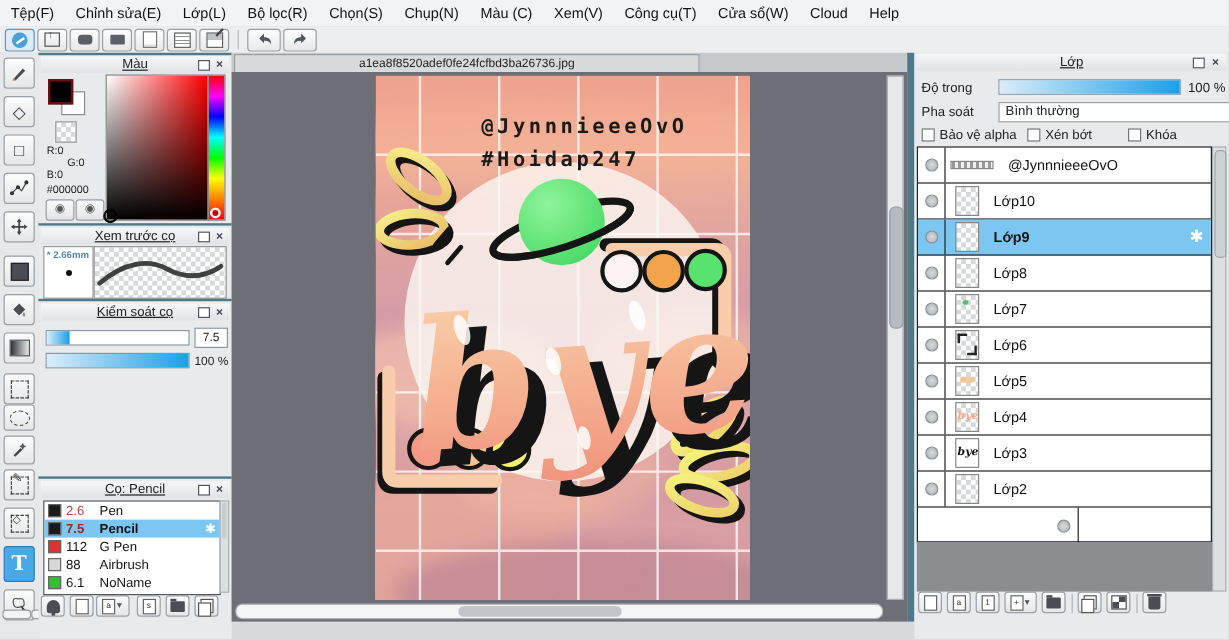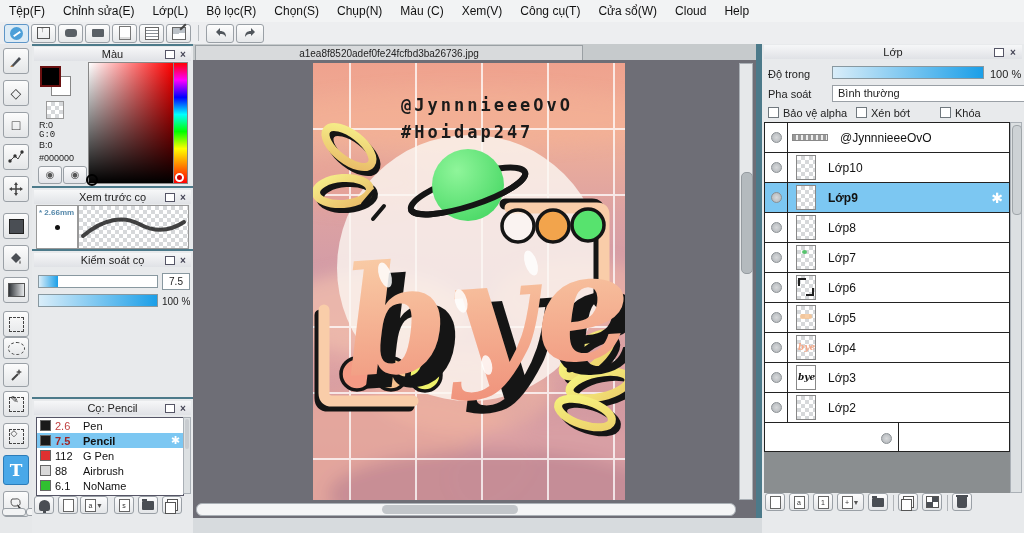--- a/index.html
+++ b/index.html
@@ -28,21 +28,21 @@
   .tool{position:absolute;left:3px;width:26px;height:26px;background:linear-gradient(#FCFCFC,#E4E6E8);border:1px solid #9AA0A6;border-radius:3px;box-sizing:border-box;display:flex;align-items:center;justify-content:center;font-size:14px;color:#333;}
   .tool.active{background:#49A8E8;border-color:#2C7CB8;color:#fff;font-weight:bold;}
   .darksq{width:13px;height:13px;background:#4A4E54;border:1px solid #222;}
   .gradsq{width:15px;height:12px;background:linear-gradient(90deg,#303438,#E8EAEC);border:1px solid #555;}
   .dashsq{width:13px;height:13px;border:1px dashed #444;}
   .dashel{width:15px;height:11px;border:1px dashed #444;border-radius:50%;}
   .minipill{position:absolute;background:#F2F3F4;border:1px solid #9AA0A6;border-radius:3px;}
   
   .leftpanels{left:32px;top:44px;width:161px;height:489px;background:#E8EAEC;}
   .divider{position:absolute;left:0;width:161px;height:2px;background:#4C7A8A;}
-  .ptitle{position:absolute;left:2px;width:157px;height:14px;background:linear-gradient(#F6F7F8,#E0E2E6);font-size:11px;color:#222;text-align:center;line-height:14px;}
+  .ptitle{position:absolute;left:2px;width:157px;height:14px;background:linear-gradient(#F6F7F8,#E0E2E6);font-size:11px;color:#222;text-align:center;line-height:14px;text-decoration:underline;}
   .pop-ic{position:absolute;top:3px;width:8px;height:7px;border:1px solid #556;background:#fff;}
   .x-ic{position:absolute;top:1px;font-size:10px;font-weight:bold;color:#445;width:10px;text-align:center;}
   .swatch{position:absolute;box-sizing:border-box;}
   .checker{background:conic-gradient(#D6D8DA 25%,#fff 0 50%,#D6D8DA 0 75%,#fff 0);background-size:8px 8px;}
   .rgbtxt{position:absolute;font-size:9px;color:#222;line-height:10px;}
   .palbtn{position:absolute;width:22px;height:16px;background:linear-gradient(#FBFBFC,#E2E4E8);border:1px solid #9AA0A6;border-radius:3px;font-size:10px;color:#555;text-align:center;line-height:15px;}
   .svsq{position:absolute;border:1px solid #888;background:linear-gradient(rgba(0,0,0,0),#000),linear-gradient(90deg,#fff,#f00);}
   .huebar{position:absolute;border:1px solid #888;background:linear-gradient(#ff0000,#ff00ff,#0000ff,#00ffff,#00ff00,#ffff00,#ff8000,#ff0000);}
   .slider-track{position:absolute;height:13px;background:#fff;border:1px solid #8898A0;box-sizing:border-box;}
   .slider-fill{height:100%;background:linear-gradient(90deg,#D9EDF9,#1B9FE8);}
@@ -230,21 +230,21 @@
     <div class="divider" style="top:0;"></div>
 
     <div class="ptitle" style="top:3px;"><span>Màu</span>
       <span class="pop-ic" style="right:16px;"></span>
       <span class="x-ic" style="right:3px;">×</span>
     </div>
     <div class="swatch" style="left:8px;top:22px;width:21px;height:21px;background:#000;border:2px solid #6A1010;z-index:3;"></div>
     <div class="swatch" style="left:19px;top:32px;width:20px;height:20px;background:#fff;border:1px solid #888;z-index:2;"></div>
     <div class="swatch checker" style="left:14px;top:57px;width:18px;height:18px;border:1px solid #999;"></div>
     <div class="rgbtxt" style="left:7px;top:76px;">R:0</div>
-    <div class="rgbtxt" style="left:7px;top:86px;font-family:Liberation Mono, monospace;">G:0</div>
+    <div class="rgbtxt" style="left:24px;top:86px;">G:0</div>
     <div class="rgbtxt" style="left:7px;top:96px;">B:0</div>
     <div class="rgbtxt" style="left:7px;top:109px;">#000000</div>
     <div class="palbtn" style="left:6px;top:122px;">◉</div>
     <div class="palbtn" style="left:31px;top:122px;">◉</div>
     <div class="svsq" style="left:56px;top:18px;width:84px;height:120px;">
       <div style="position:absolute;left:-3px;bottom:-3px;width:8px;height:8px;border:2px solid #000;border-radius:50%;background:transparent;"></div>
     </div>
     <div class="huebar" style="left:141px;top:18px;width:13px;height:120px;">
       <div style="position:absolute;left:1px;bottom:1px;width:9px;height:9px;border:2px solid #fff;border-radius:50%;background:#c00;box-sizing:border-box;"></div>
     </div>

